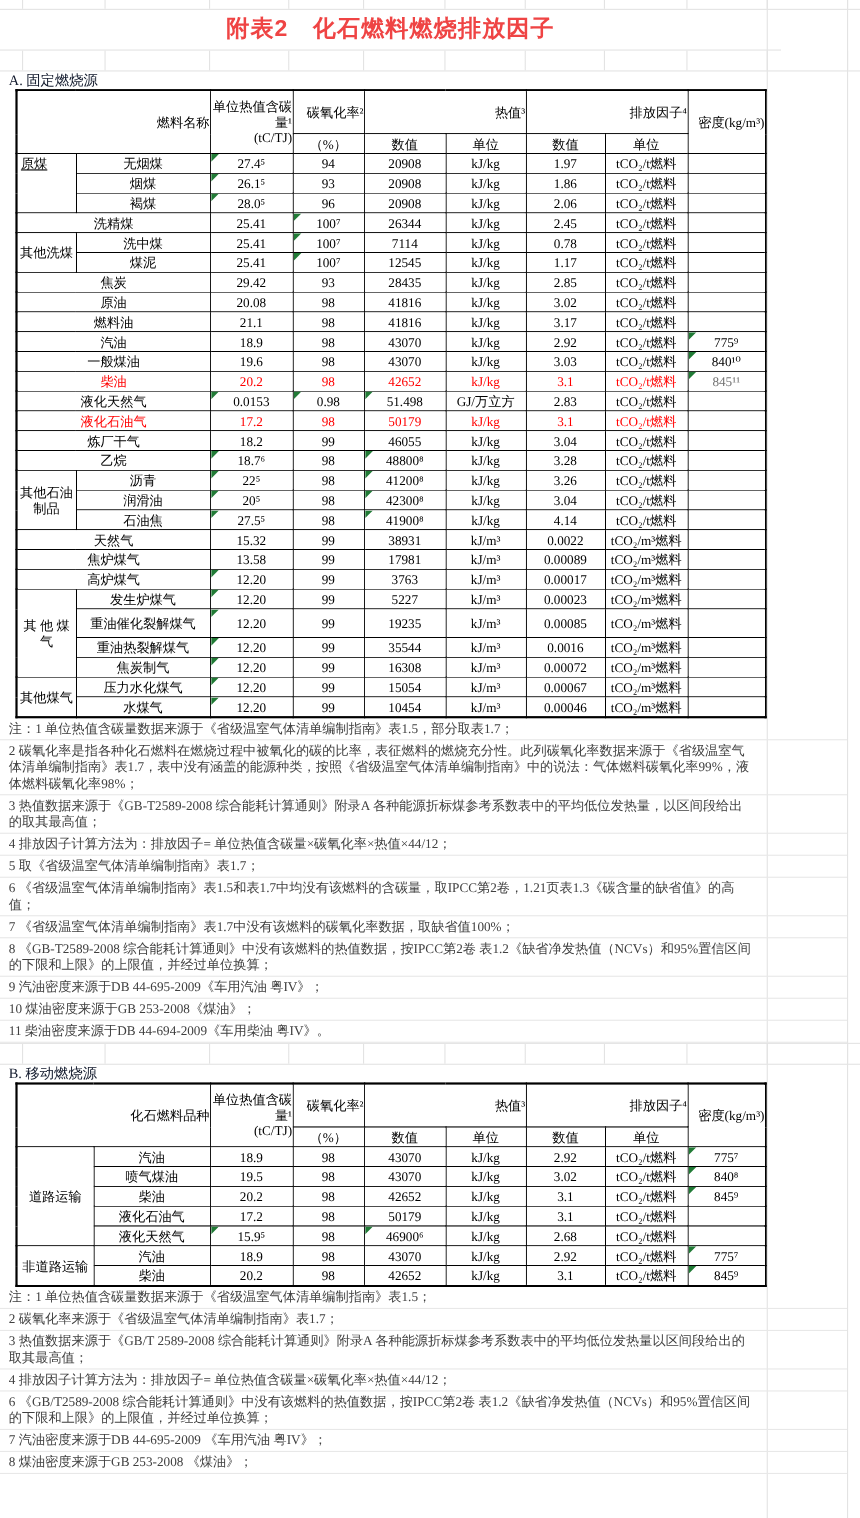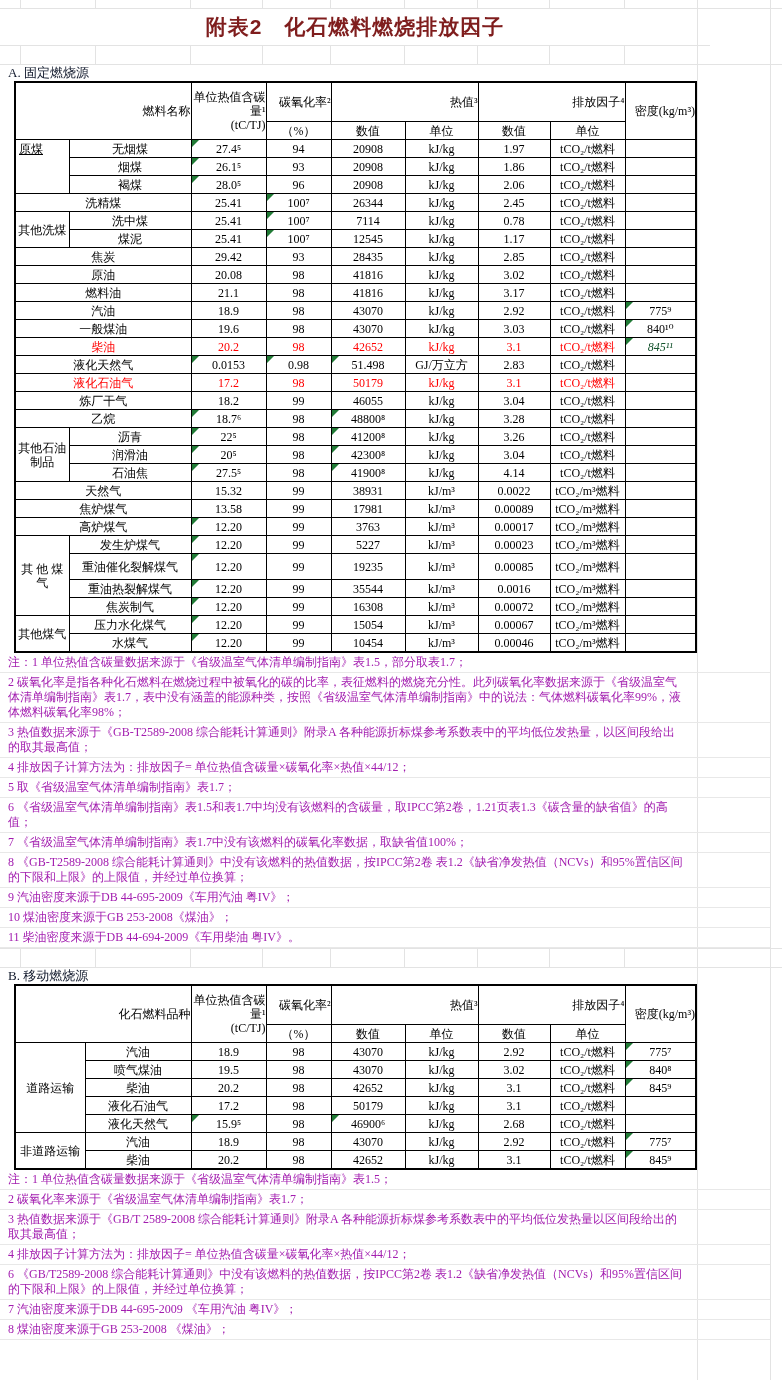--- a/index.html
+++ b/index.html
@@ -25,51 +25,51 @@
     background-size:1px 100%;
     background-position:20px 0,95px 0,190px 0,262px 0,330px 0,404px 0,477px 0,549px 0,624px 0,697px 0,770px 0;
   }
   .h8{height:8px;} .h18{height:18px;}
   .titlerow{
     height:36px;line-height:36px;width:710px;text-align:center;
     border-bottom:1px solid #e3e3e3;position:relative;z-index:1;
   }
   .titlerow span{
     font-family:"Liberation Sans","DejaVu Sans",sans-serif;
-    font-weight:bold;font-size:21px;color:#7f1d1d;letter-spacing:1px;
+    font-weight:bold;font-size:21px;color:#ef4444;letter-spacing:1px;
   }
   .seclabel{height:16px;line-height:16px;padding-left:8px;font-size:13px;color:#0f172a;position:relative;z-index:1;}
   table.data{
     border-collapse:collapse;table-layout:fixed;
     margin-left:14px;position:relative;z-index:1;background:#fff;
     border:2px solid #000;
   }
   table.data th,table.data td{
     border:1px solid #000;padding:0;font-weight:normal;font-size:12px;
     text-align:center;vertical-align:middle;position:relative;
     overflow:hidden;line-height:14px;color:#000;background:#fff;
   }
   table.data thead tr.r1 th{height:38px;text-align:right;}
   table.data thead tr.r2 th{height:17px;}
   table.data td{height:17px;}
   td.fname{text-align:left;padding-left:3px;}
   td.fname.ctr{text-align:center;padding-left:0;}
   td.grp{text-align:center;line-height:13px;}
   td.grp.gtop{vertical-align:top;text-align:left;padding:2px 0 0 3px;text-decoration:underline;}
   tr.red td{color:#ff0000;}
-  tr.red td.dens{color:#14532d;font-style:italic;}
+  tr.red td.dens{color:#737373;}
   .tri{
     position:absolute;top:0;left:0;width:0;height:0;
     border-top:7px solid #217b36;border-right:7px solid transparent;
   }
   .blk{display:block;}
   .notes{width:770px;position:relative;z-index:1;}
   .note{
     padding:2px 85px 2px 8px;box-sizing:border-box;width:770px;
-    border-bottom:1px solid #e8e8e8;line-height:15px;font-size:12px;color:#a21caf;
+    border-bottom:1px solid #e8e8e8;line-height:15px;font-size:12px;color:#404040;
     background:transparent;
   }
   .gapline{border-top:1px solid #e3e3e3;}
 </style>
 </head>
 <body>
 
 <div class="sheet">
   <div class="vline" style="left:697px"></div>
   <div class="vline" style="left:770px"></div>

